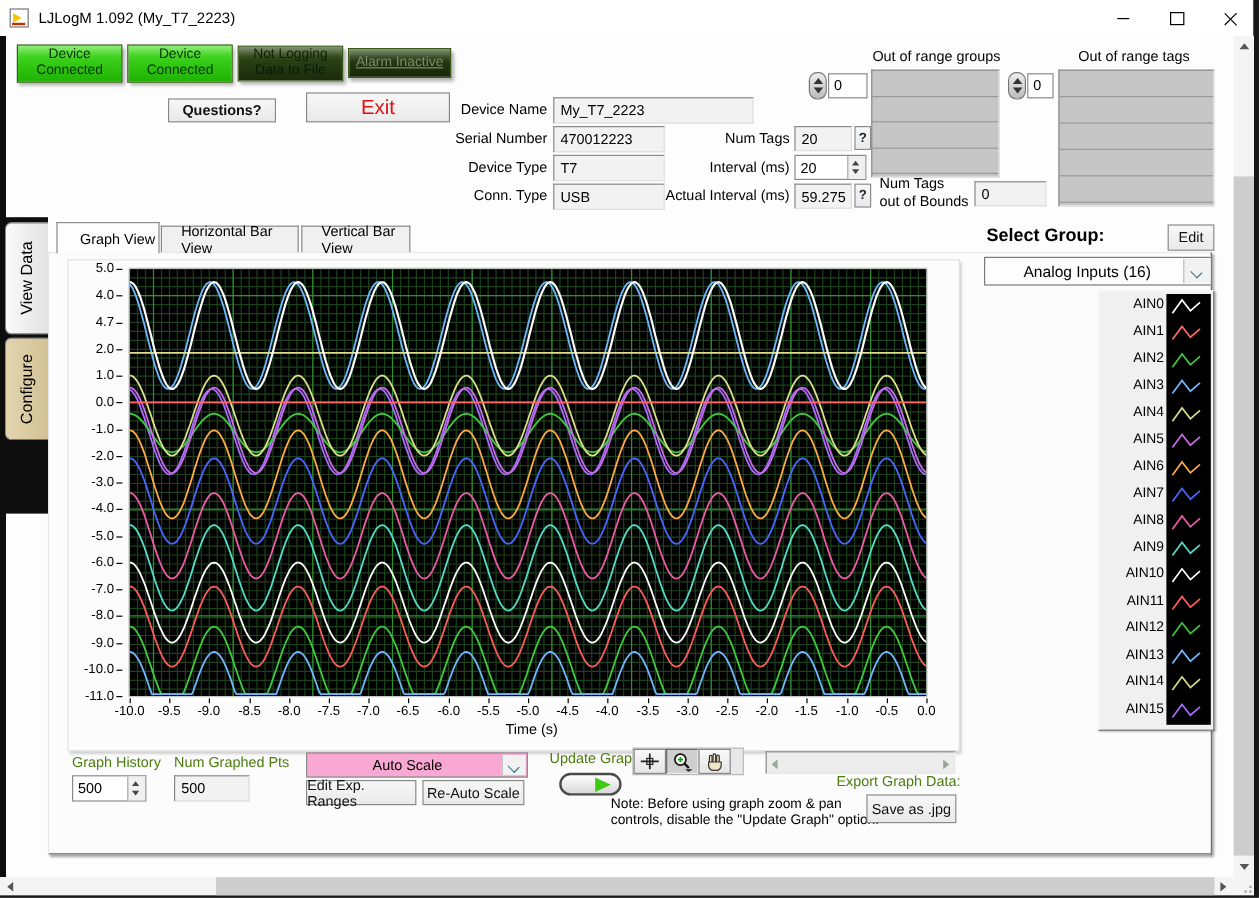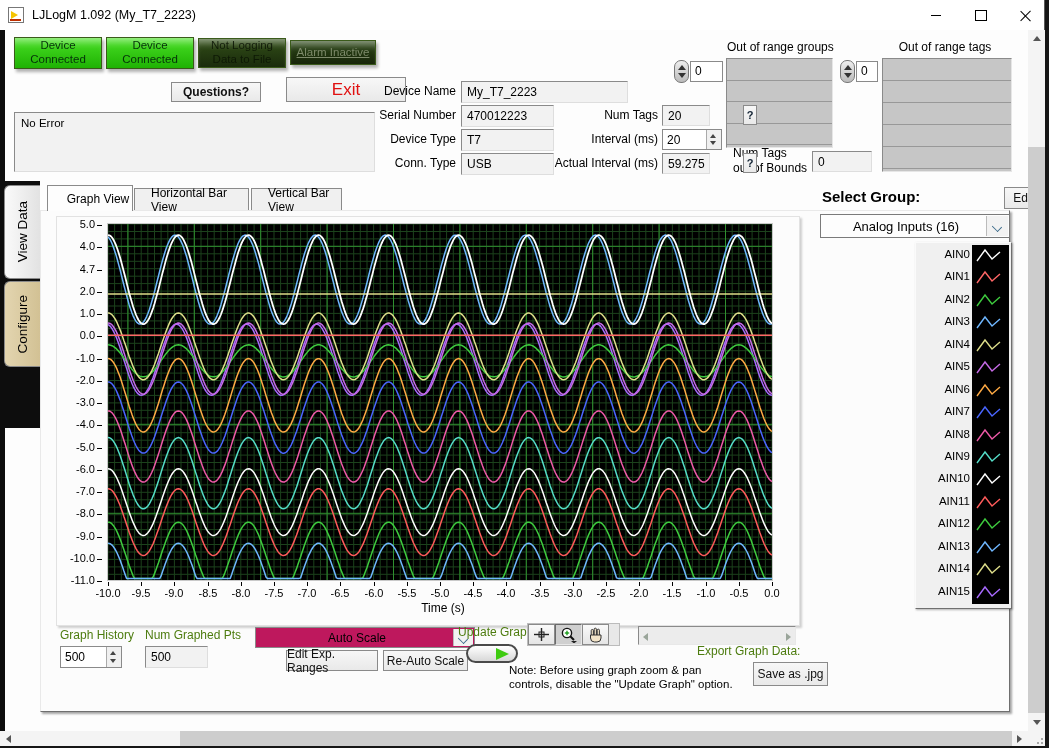--- a/index.html
+++ b/index.html
@@ -18,21 +18,21 @@
   .glyph-close:before,.glyph-close:after{content:"";position:absolute;left:5px;top:-1px;width:1.4px;height:14px;background:#000;}
   .glyph-close:before{transform:rotate(45deg);}
   .glyph-close:after{transform:rotate(-45deg);}
   
   .statusbtn{display:flex;align-items:center;justify-content:center;text-align:center;font-size:11.5px;line-height:1.2;
     border:1px solid #3a5a1a;box-shadow:2px 3px 3px rgba(0,0,0,.3), inset 0 9px 7px -5px rgba(255,255,255,.45);}
   .statusbtn.on{background:linear-gradient(#49e026,#1fb203);color:#05320a;}
   .statusbtn.off{background:linear-gradient(#324e18,#1a2b0c);color:rgba(10,20,4,.85);}
   .statusbtn.off.alarm{background:linear-gradient(#2c4717,#172509);color:#7d8a6a;}
   .btn{background:linear-gradient(#f7f7f7,#e9e9e9);border:1px solid #8a8a8a;box-sizing:border-box;
-    display:flex;align-items:center;justify-content:center;font-size:12px;color:#111;margin-left:31px;}
+    display:flex;align-items:center;justify-content:center;font-size:12px;color:#111;}
   .sunken{border:1px solid;border-color:#8a8a8a #dedede #dedede #8a8a8a;box-sizing:border-box;background:#f2f2f2;}
   .lbl{font-size:12px;color:#000;white-space:nowrap;}
   #error-box{left:14px;top:112px;width:361px;height:60px;background:#f2f2f2;font-size:11.5px;color:#000;padding:4px 6px;}
   
   .fieldval{font-size:12px;color:#000;line-height:20px;padding-left:5px;overflow:hidden;}
   .helpbtn{width:14px;height:20px;font-size:11px;font-weight:bold;color:#123;}
   
   .orlist{background:#c6c6c6;border:1px solid;border-color:#8a8a8a #e6e6e6 #e6e6e6 #8a8a8a;box-sizing:border-box;}
   .orlist .row{border-bottom:1px solid #989898;}
   .lv-spin{width:15px;height:23px;border:1px solid #777;border-radius:7px;background:linear-gradient(#eee,#bbb);box-sizing:border-box;}
@@ -109,21 +109,20 @@
   </div>
 
   <div class="a side-black" style="left:0;top:30px;width:5px;height:701px;"></div>
   <div class="a side-black" style="left:0;top:181px;width:40px;height:247px;"></div>
 
   <div id="status-row"></div>
 
   <div class="btn a" style="left:140px;top:82px;width:90px;height:20px;font-weight:bold;">Questions?</div>
   <div class="btn a" style="left:255px;top:77px;width:120px;height:25px;font-size:17px;color:#e01010;">Exit</div>
 
-  <div id="error-box" class="a sunken">No Error</div>
 
   <div id="device-rows"></div>
   <div id="acq-rows"></div>
 
   <div class="a lbl" style="left:727px;top:40px;width:106px;text-align:center;">Out of range groups</div>
   <div class="a lv-spin" style="left:674px;top:60px;">
       <span class="t up"></span>
       <span class="t dn"></span>
     </div>
   <div class="a valbox" style="left:690px;top:61px;width:33px;height:21px;">0</div>
@@ -314,21 +313,21 @@
   <div class="a spinfield" style="left:60px;top:646px;width:62px;height:22px;">
     <span>500</span>
     <span class="winspin">
         <i class="t up"></i>
         <i class="t dn"></i>
       </span>
   </div>
   <div class="a smalllbl" style="left:145px;top:628px;">Num Graphed Pts</div>
   <div class="a sunken fieldval" style="left:145px;top:646px;width:63px;height:22px;">500</div>
 
-  <div class="a" id="scale-combo" style="left:255px;top:627px;width:220px;height:21px;background:#be185d;border:1px solid #8a8a8a;box-sizing:border-box;display:flex;align-items:center;justify-content:center;font-size:12px;">
+  <div class="a" id="scale-combo" style="left:255px;top:627px;width:185px;height:21px;background:#f9a8d4;border:1px solid #8a8a8a;box-sizing:border-box;display:flex;align-items:center;justify-content:center;font-size:12px;">
     <span style="margin-right:16px;">Auto Scale</span>
     <span class="combo-arrow" style="width:19px;">
         <i class="chev" style="left:5px;top:6px;"></i>
       </span>
   </div>
   <div class="btn a" style="left:255px;top:650px;width:92px;height:21px;">Edit Exp. Ranges</div>
   <div class="btn a" style="left:352px;top:650px;width:85px;height:21px;">Re-Auto Scale</div>
 
   <div class="a smalllbl" style="left:458px;top:625px;">Update Graph</div>
   <div id="toggle" class="a" style="left:466px;top:644px;width:52px;height:19px;">

